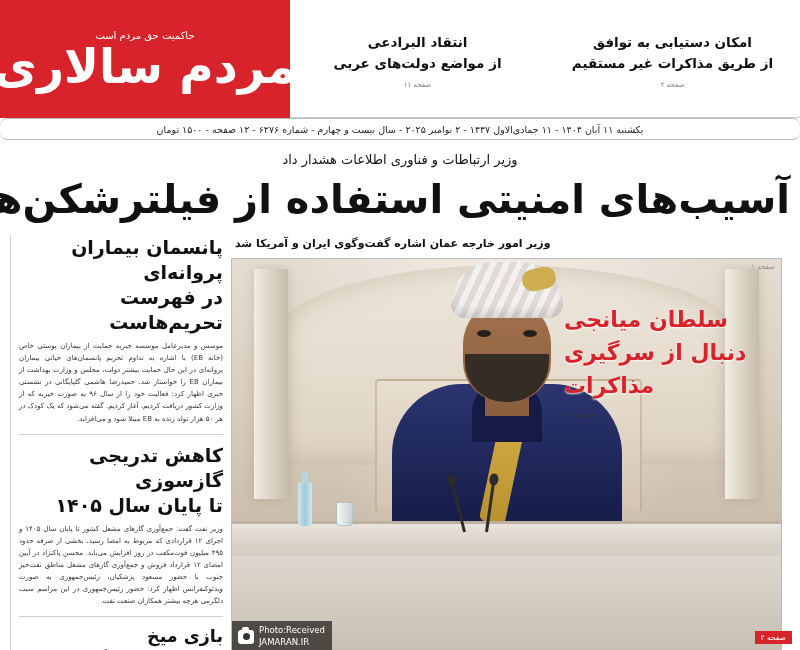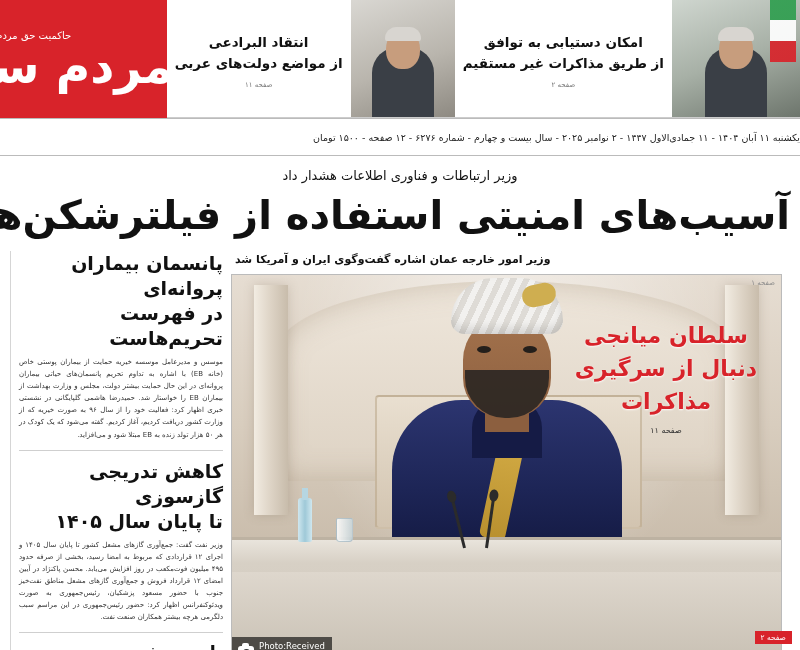--- a/index.html
+++ b/index.html
@@ -54,21 +54,21 @@
     font-size: 47px;
     font-weight: bold;
     line-height: 1.05;
     direction: rtl;
     white-space: nowrap;
     letter-spacing: -1px;
   }
   .teaser {
     flex: 1;
     display: flex;
-    flex-direction: row;
+    flex-direction: column;
     align-items: stretch;
     border-bottom: 1px solid #cccccc;
     box-sizing: border-box;
   }
   .teaser-text {
     flex: 1;
     display: flex;
     flex-direction: column;
     justify-content: center;
     align-items: center;
@@ -133,30 +133,32 @@
     top: 0;
     right: 4px;
     width: 26px;
     height: 62px;
     background: linear-gradient(180deg,#2f9e4f 0%,#2f9e4f 33%,#ffffff 33%,#ffffff 66%,#d8232a 66%,#d8232a 100%);
     opacity: .92;
   }
 
   
   .datebar {
-    height: 38px;
+    height: 22px;
     border-top: 1px solid #bbbbbb;
     border-bottom: 1px solid #bbbbbb;
     display: flex;
     align-items: center;
+    justify-content: center;
     font-size: 9.5px;
     color: #222222;
     direction: rtl;
     letter-spacing: 0;
     box-sizing: border-box;
+    border-radius: 8px;
   }
 
   
   .kicker {
     text-align: center;
     font-size: 13px;
     font-weight: normal;
     color: #111111;
     padding: 12px 0 0 0;
     direction: rtl;
@@ -439,23 +441,23 @@
     left: 56%;
     width: 34px;
     height: 22px;
     background: #cfae50;
     border-radius: 14px;
     transform: rotate(-12deg);
   }
   .photo-overlay {
     position: absolute;
     top: 44px;
-    right: 20px;
+    right: 27px;
     width: 190px;
-    text-align: center;
+    text-align: left;
     direction: rtl;
     margin-left: 16px;
   }
   .ov-line {
     color: #d8232a;
     font-weight: bold;
     font-size: 22px;
     line-height: 1.5;
     text-shadow: 0 1px 2px rgba(255,255,255,.9);
   }

